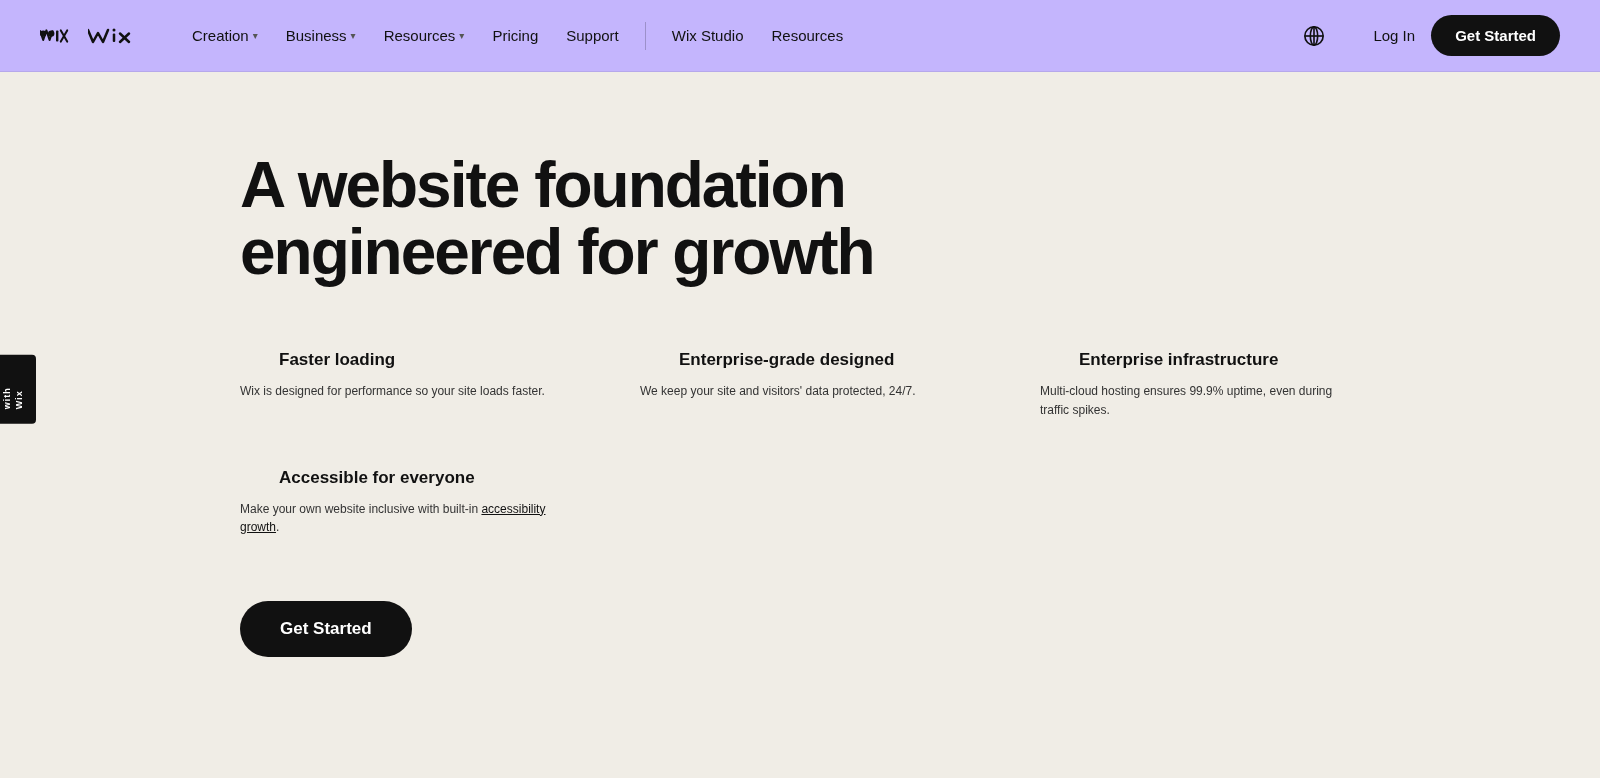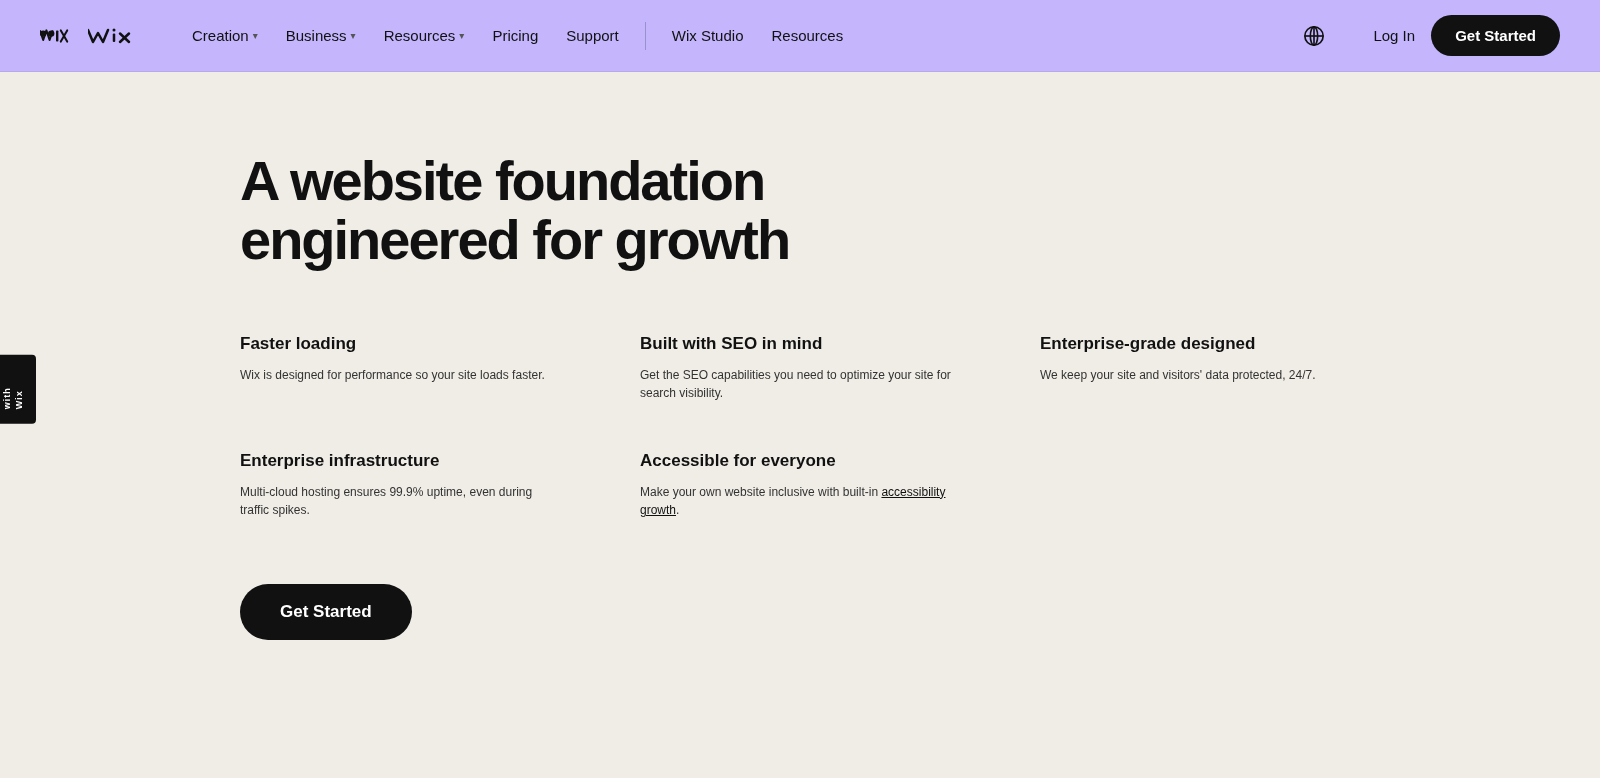--- a/index.html
+++ b/index.html
@@ -108,21 +108,21 @@
     }
 
     
     .main-content {
       max-width: 1200px;
       margin: 0 auto;
       padding: 80px 40px 60px;
     }
 
     .hero-title {
-      font-size: 56px;
+      font-size: 64px;
       font-weight: 800;
       line-height: 1.05;
       letter-spacing: -2px;
       color: #111;
       margin-bottom: 64px;
       max-width: 900px;
     }
 
     
     .features-grid {
@@ -132,20 +132,21 @@
       margin-bottom: 64px;
     }
 
     .feature-item {}
 
     .feature-title {
       font-size: 17px;
       font-weight: 700;
       color: #111;
       margin-bottom: 12px;
+      margin-left: 39px;
     }
 
     .feature-desc {
       font-size: 12px;
       font-weight: 400;
       color: #333;
       line-height: 1.55;
     }
 
     .feature-desc a {
@@ -287,24 +288,20 @@
       <span>engineered for growth</span>
     </h1>
 
     <div class="features-grid">
 
       <div class="feature-item">
         <div class="feature-title">Faster loading</div>
         <p class="feature-desc">Wix is designed for performance so your site loads faster.</p>
       </div>
 
-      <div class="feature-item">
-        <div class="feature-title">Built with SEO in mind</div>
-        <p class="feature-desc">Get the SEO capabilities you need to optimize your site for search visibility.</p>
-      </div>
 
       <div class="feature-item">
         <div class="feature-title">Enterprise-grade designed</div>
         <p class="feature-desc">We keep your site and visitors' data protected, 24/7.</p>
       </div>
 
       <div class="feature-item">
         <div class="feature-title">Enterprise infrastructure</div>
         <p class="feature-desc">Multi-cloud hosting ensures 99.9% uptime, even during traffic spikes.</p>
       </div>

